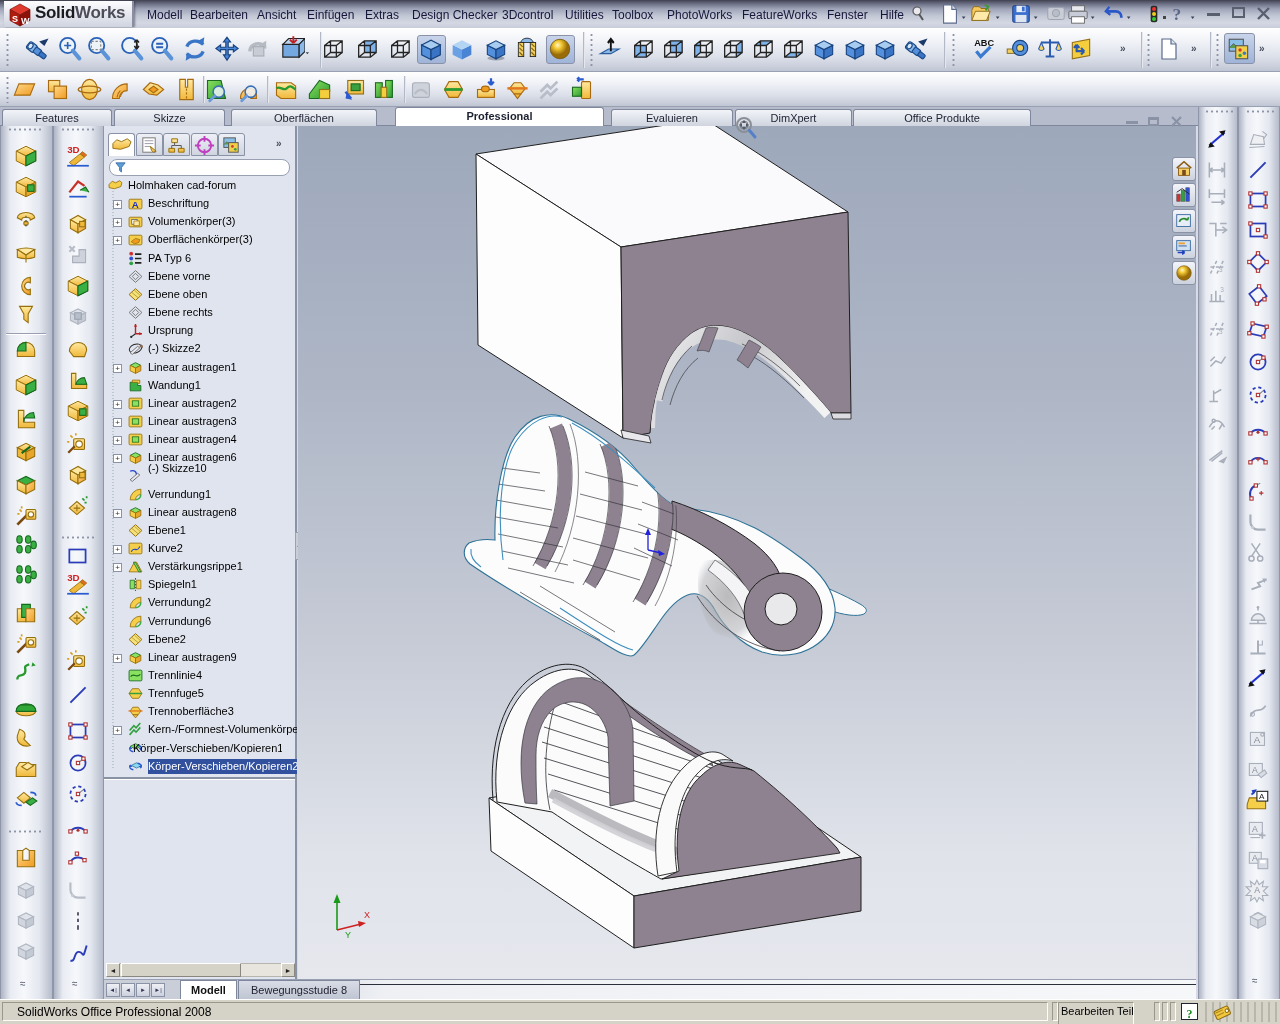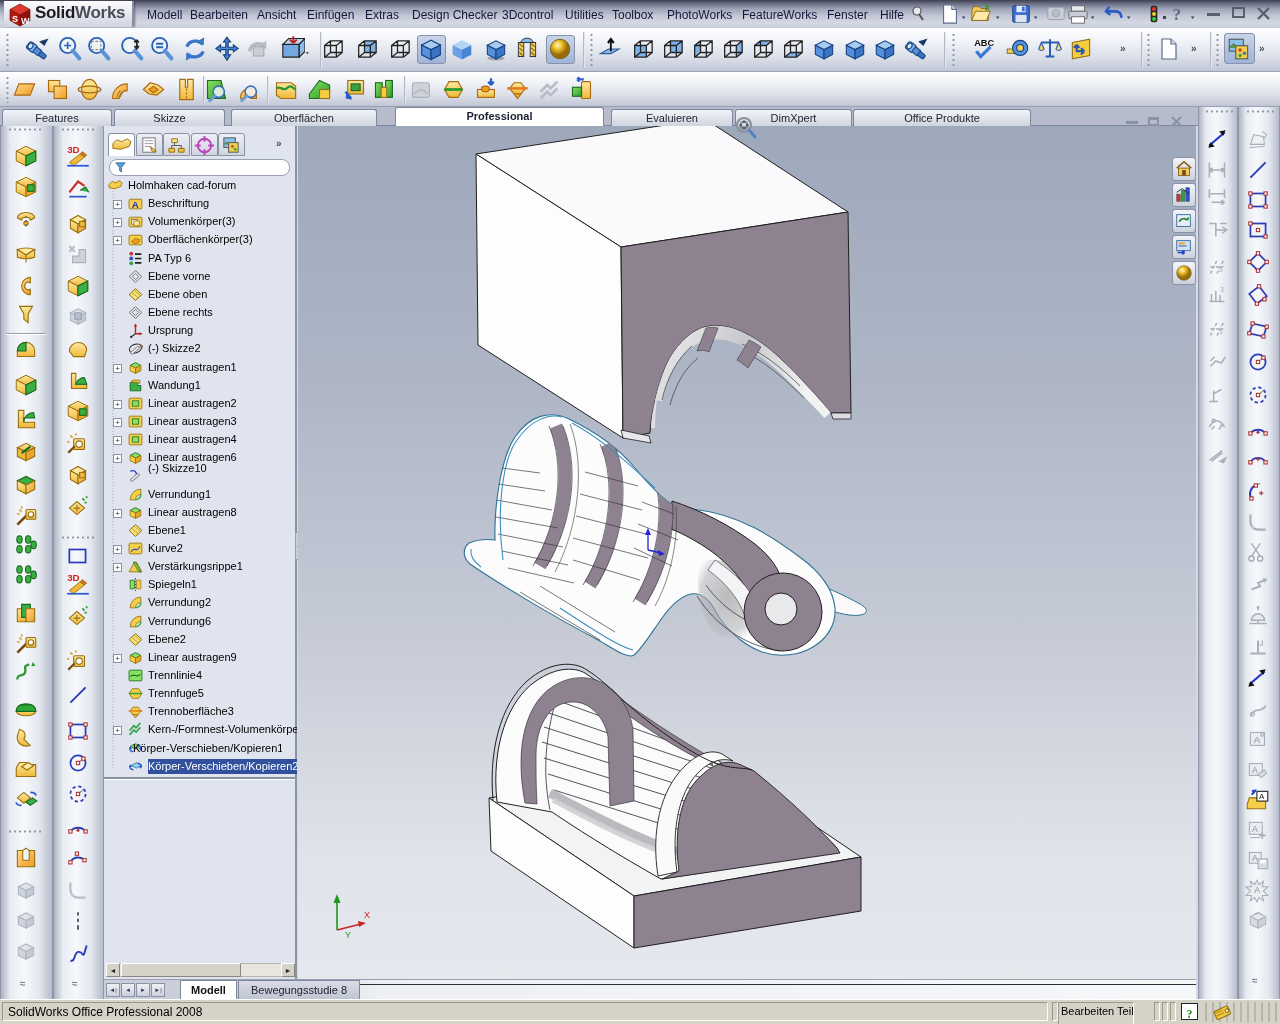--- a/index.html
+++ b/index.html
@@ -1310,21 +1310,21 @@
 <div class="chev" style="left:1252px;top:975px">≈</div>
 <div id="mtabbar" class="abs"></div>
 <div class="abs" style="left:298px;top:984px;width:898px;height:1px;background:#2a2f3a"></div>
 <div class="abs" style="left:106px;top:983px;width:14px;height:14px;background:linear-gradient(180deg,#eef0f5,#ccd1dd);border:1px solid #8a92a6;font-size:6px;text-align:center;line-height:13px;color:#335">◄|</div>
 <div class="abs" style="left:121px;top:983px;width:14px;height:14px;background:linear-gradient(180deg,#eef0f5,#ccd1dd);border:1px solid #8a92a6;font-size:6px;text-align:center;line-height:13px;color:#335">◄</div>
 <div class="abs" style="left:136px;top:983px;width:14px;height:14px;background:linear-gradient(180deg,#eef0f5,#ccd1dd);border:1px solid #8a92a6;font-size:6px;text-align:center;line-height:13px;color:#335">►</div>
 <div class="abs" style="left:151px;top:983px;width:14px;height:14px;background:linear-gradient(180deg,#eef0f5,#ccd1dd);border:1px solid #8a92a6;font-size:6px;text-align:center;line-height:13px;color:#335">►|</div>
 <div class="mtab" style="left:180px;width:57px;background:#fff;font-weight:bold;color:#111;padding-top:3px">Modell</div>
 <div class="mtab" style="left:238px;width:122px;background:linear-gradient(180deg,#d8dce6,#bfc5d2);color:#223;padding-top:3px">Bewegungsstudie 8</div>
 <div id="statusbar" class="abs"></div>
-<div class="sunk" style="left:2px;top:1002px;width:1046px;height:19px;padding:2px 5px;font-size:12px">SolidWorks Office Professional 2008</div>
+<div class="sunk" style="left:2px;top:1002px;width:1046px;height:19px;padding:2px 14px;font-size:12px">SolidWorks Office Professional 2008</div>
 <div class="sunk" style="left:1052px;top:1002px;width:6px;height:19px"></div>
 <div class="sunk" style="left:1060px;top:1002px;width:6px;height:19px"></div>
 <div class="sunk" style="left:1068px;top:1002px;width:6px;height:19px"></div>
 <div class="sunk" style="left:1058px;top:1002px;width:76px;height:27px;padding:2px 2px;font-size:11px;white-space:nowrap;overflow:hidden">Bearbeiten Teil</div>
 <div class="sunk" style="left:1154px;top:1002px;width:6px;height:19px"></div>
 <div class="sunk" style="left:1162px;top:1002px;width:6px;height:19px"></div>
 <div class="sunk" style="left:1170px;top:1002px;width:6px;height:19px"></div>
 <div class="abs" style="left:1181px;top:1003px;width:17px;height:17px;background:#fff;border:1px solid #223;text-align:center"><span style="font-size:12px;font-weight:bold;color:#1a8a1a;font-family:Liberation Serif">?</span></div>
 <div class="abs" style="left:1200px;top:1002px;width:80px;height:20px;background:repeating-linear-gradient(90deg,#d5d2c7 0 5px,#b8b5aa 5px 7px)"></div>
 <svg class="abs" style="left:1212px;top:1004px" width="22" height="18" viewBox="0 0 22 18">

